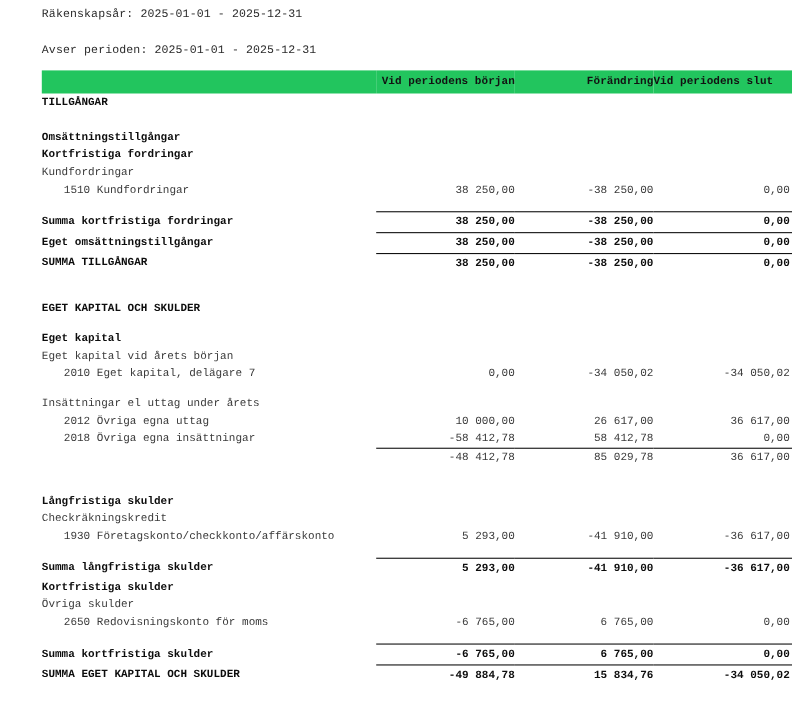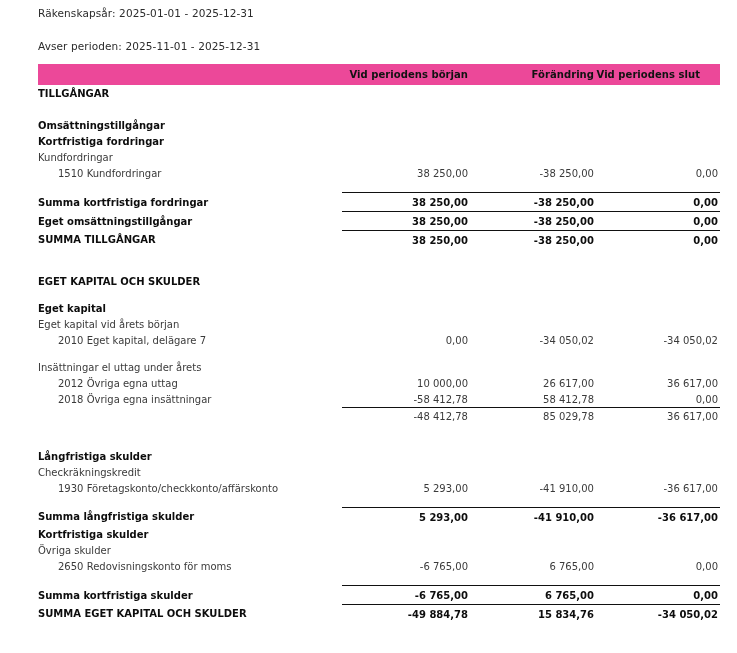--- a/index.html
+++ b/index.html
@@ -12,20 +12,21 @@
     height: 653px;
     font-family: "DejaVu Sans", "Liberation Sans", sans-serif;
     color: #1a1a1a;
     overflow: hidden;
   }
   .page {
     position: relative;
     width: 681px;
     height: 653px;
     box-sizing: border-box;
+    font-family: Liberation Mono, monospace;
   }
 
   
   .meta {
     position: absolute;
     left: 38px;
     font-size: 10.5px;
     color: #2b2b2b;
     white-space: nowrap;
     letter-spacing: 0.1px;
@@ -42,21 +43,21 @@
   }
   table.bal {
     width: 682px;
     border-collapse: collapse;
     table-layout: fixed;
   }
   col.c-label { width: 304px; }
   col.c-num   { width: 126px; }
 
   thead th {
-    background: #ec4899;
+    background: #22c55e;
     font-size: 10px;
     font-weight: bold;
     color: #121212;
     padding: 5px 0 5px 0;
     text-align: right;
     white-space: nowrap;
     letter-spacing: 0.05px;
   }
   thead th.h-label {
     text-align: left;
@@ -95,21 +96,21 @@
 
   
   tr.tall td { height: 18px; }
 </style>
 </head>
 <body>
 
 <div class="page">
 
   <div class="meta meta-1">Räkenskapsår: 2025-01-01 - 2025-12-31</div>
-  <div class="meta meta-2">Avser perioden: 2025-11-01 - 2025-12-31</div>
+  <div class="meta meta-2">Avser perioden: 2025-01-01 - 2025-12-31</div>
 
   <div class="table">
     <table class="bal">
       <colgroup>
         <col class="c-label">
         <col class="c-num">
         <col class="c-num">
         <col class="c-num">
       </colgroup>
       <thead>

